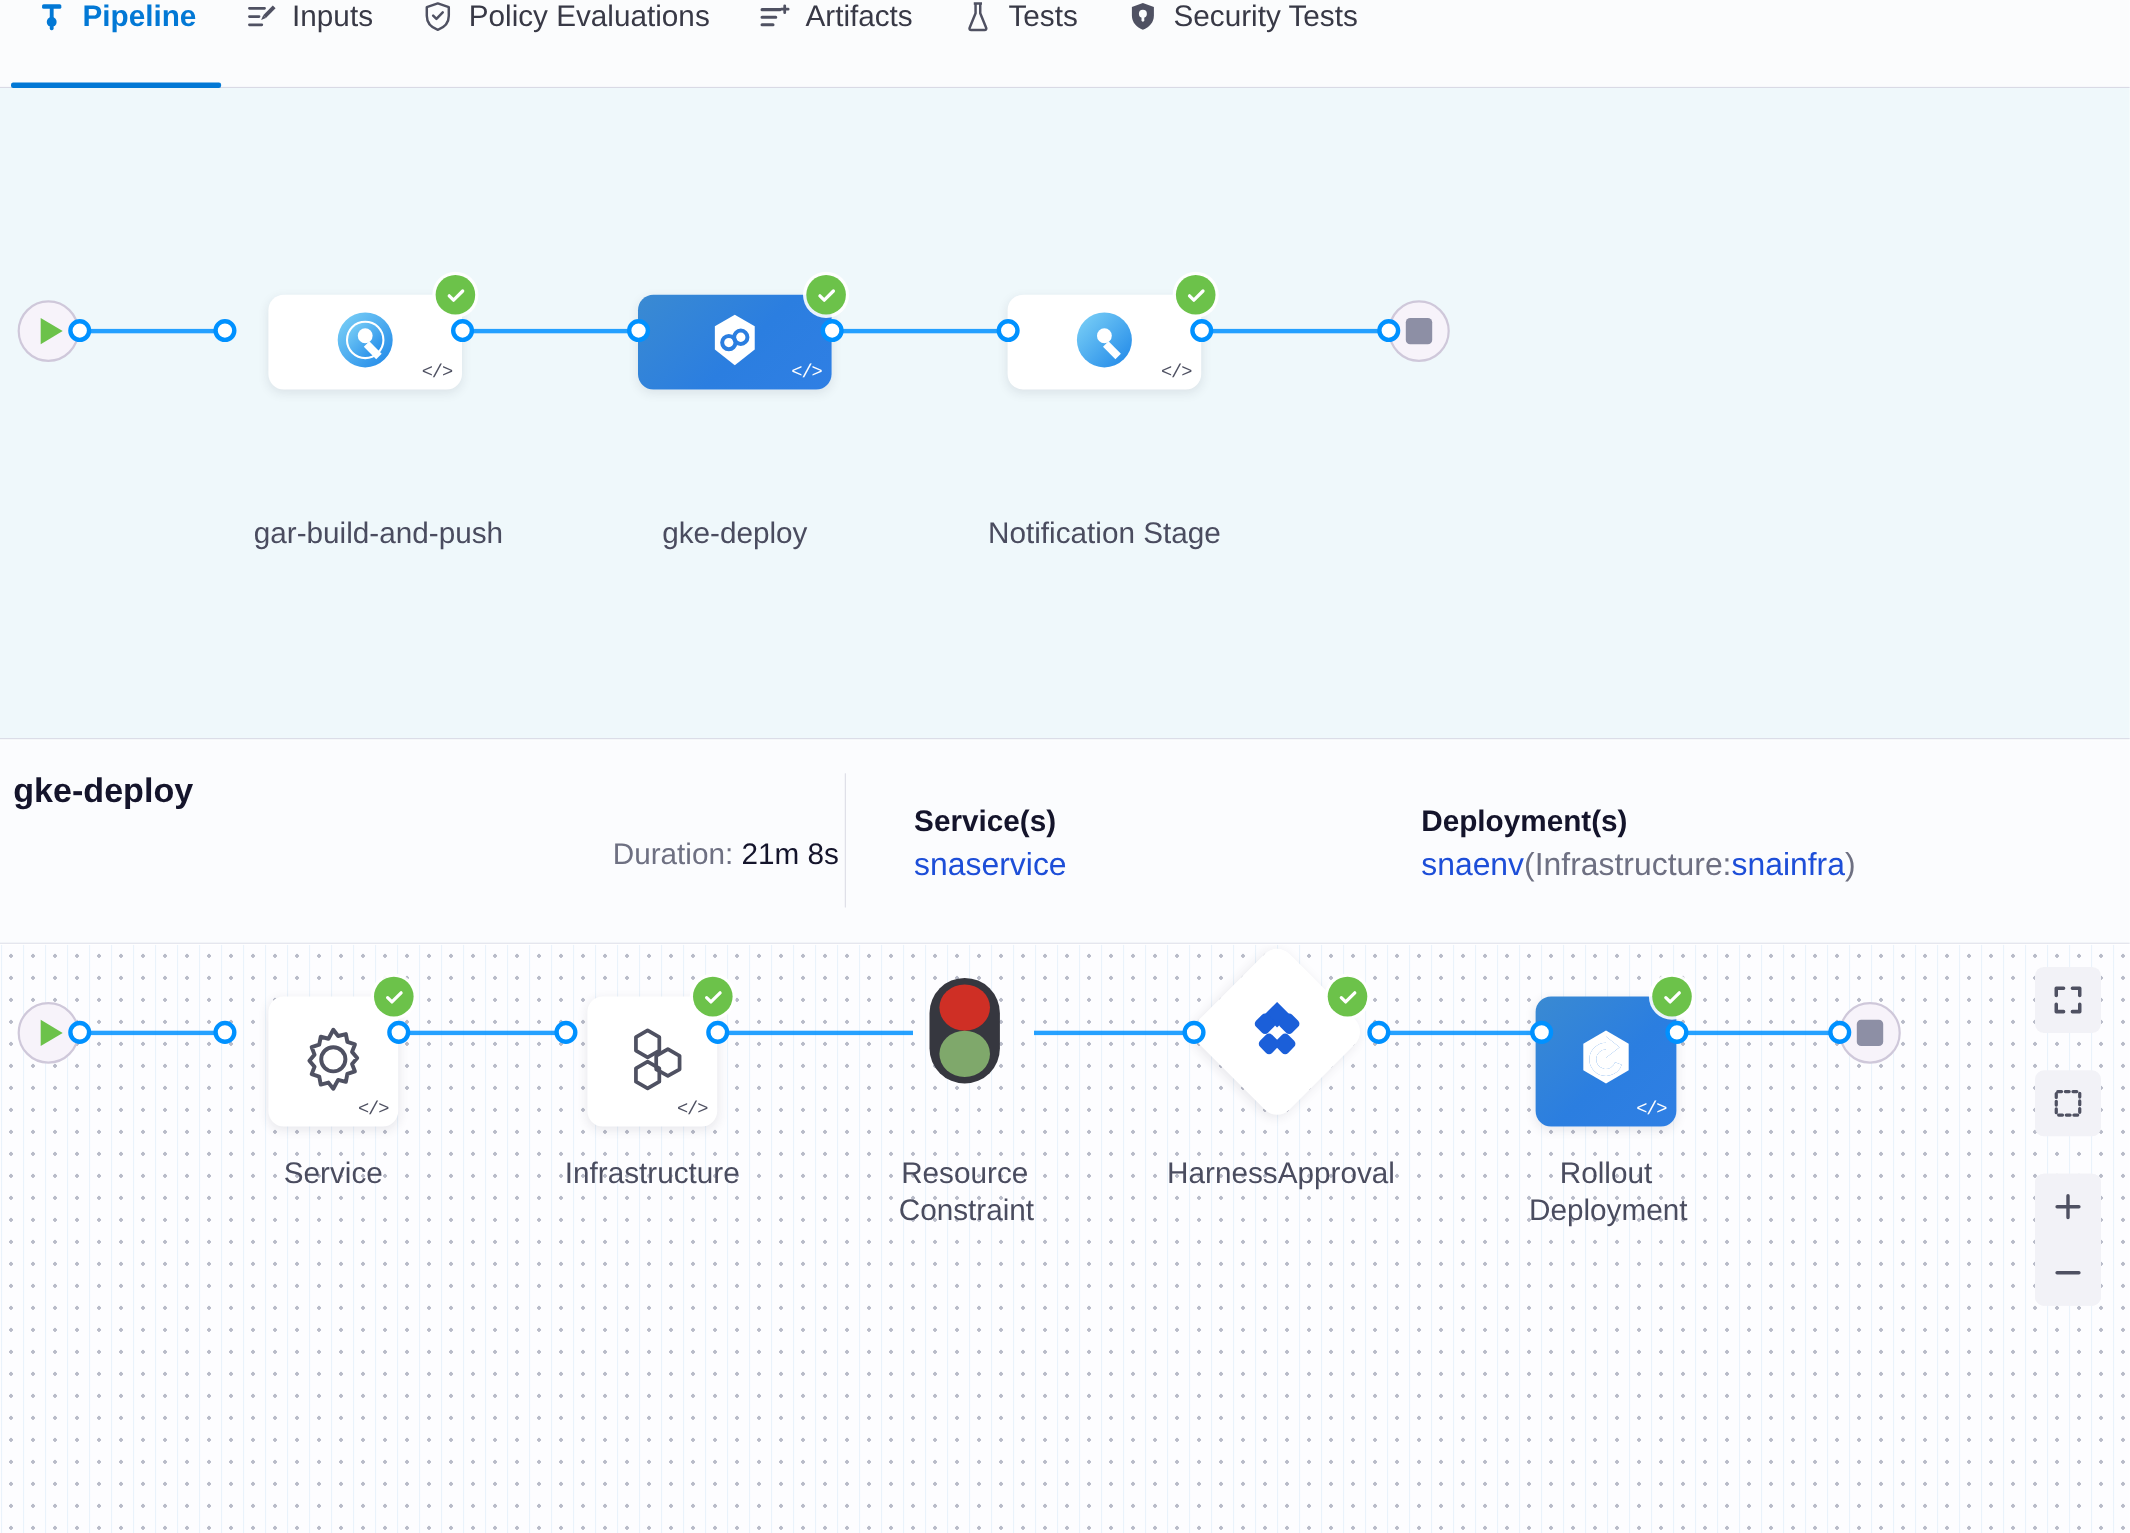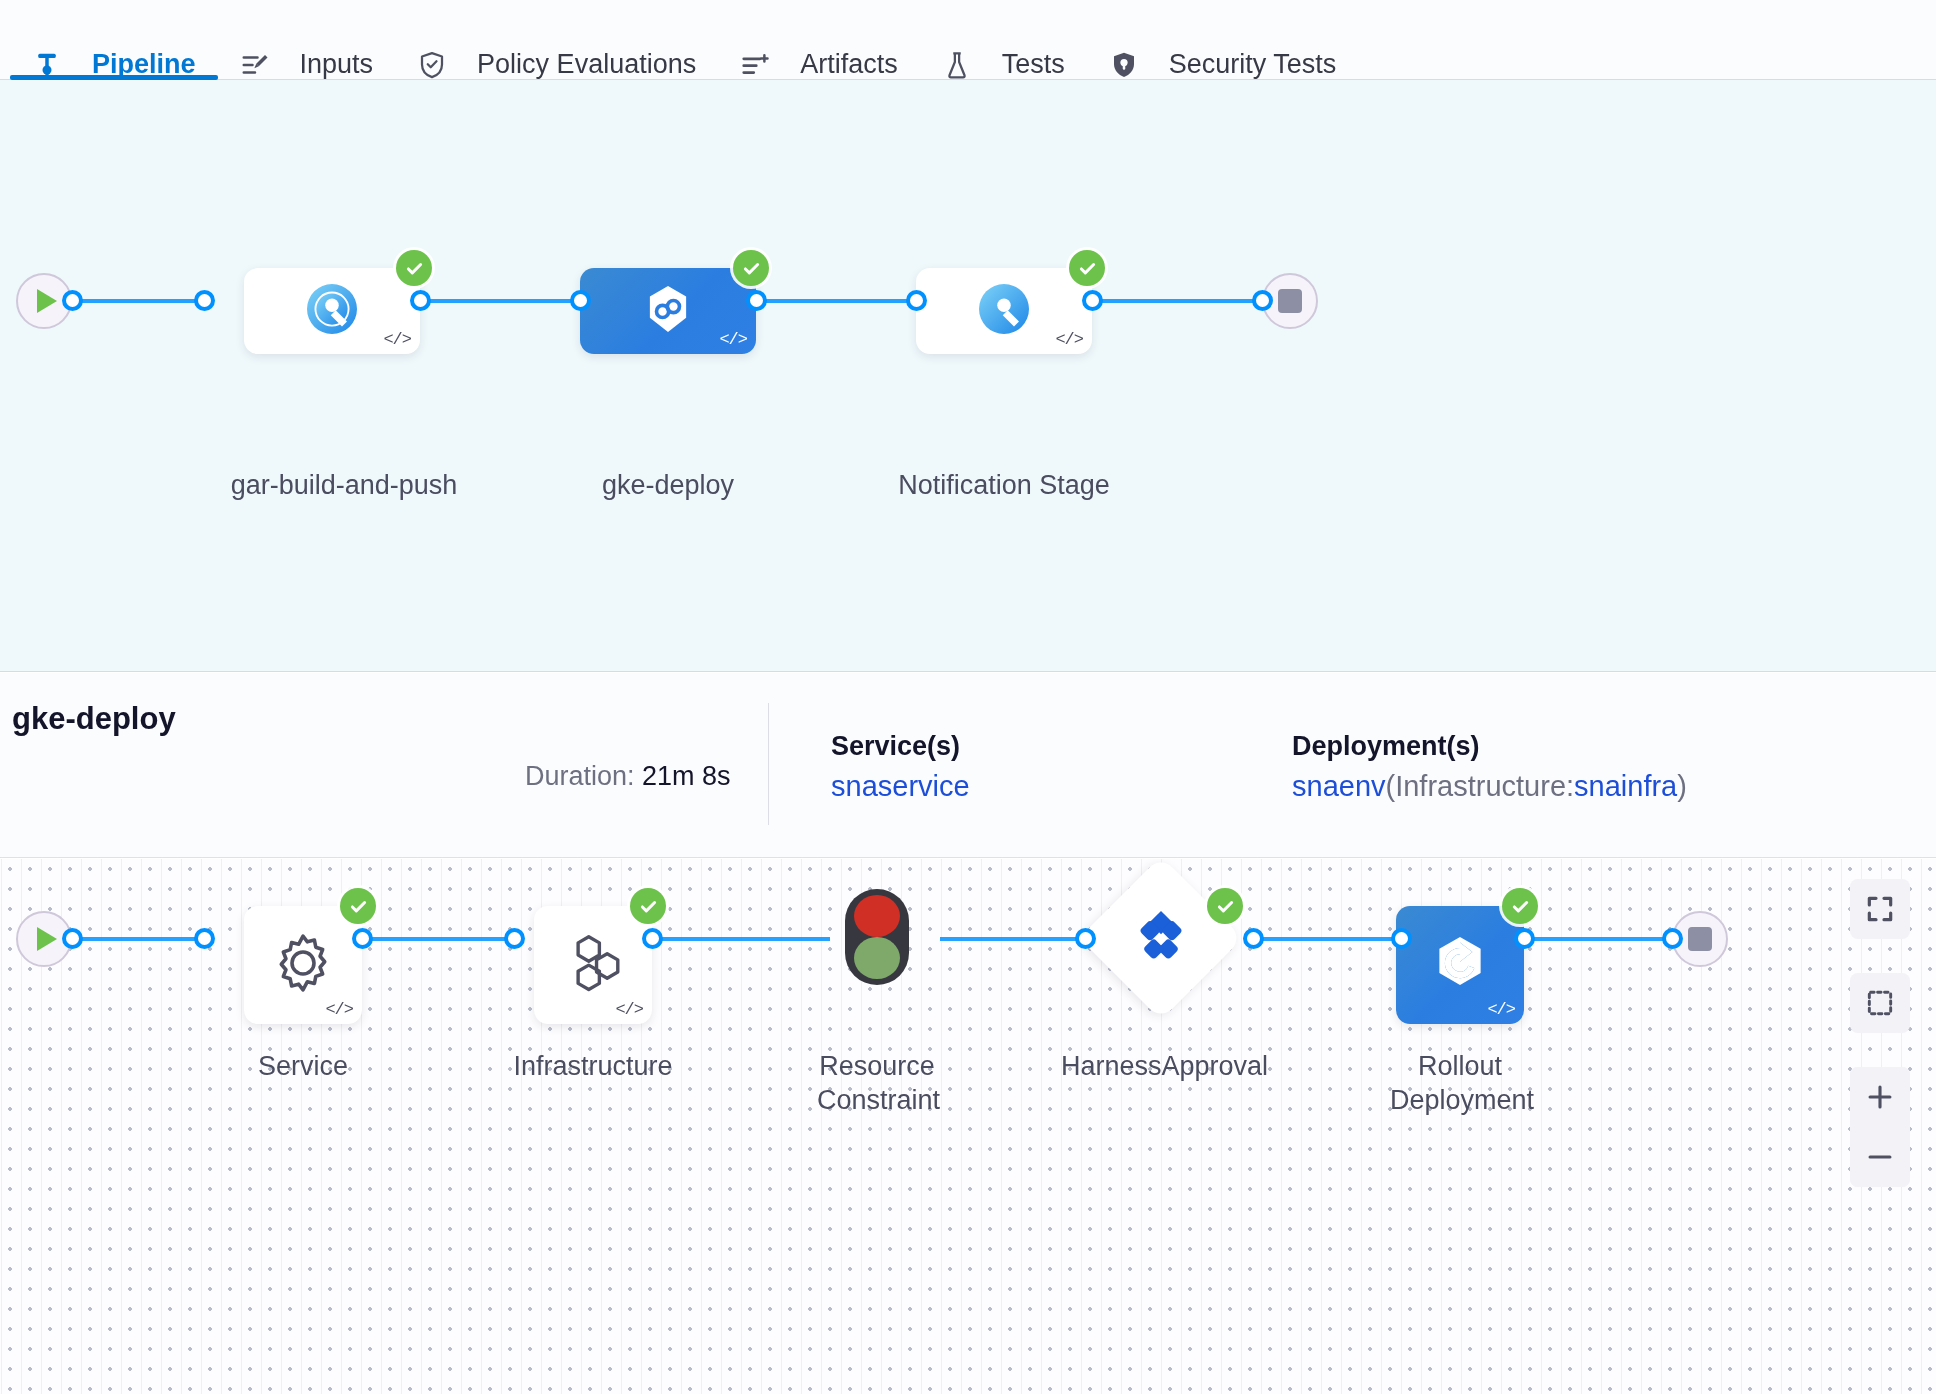--- a/index.html
+++ b/index.html
@@ -10,21 +10,21 @@
   }
 
   
   .tabbar {
     position: absolute; top: 0; left: 0; width: 1936px; height: 80px;
     background: #fbfcfd;
     border-bottom: 1px solid #d9dae5;
     display: flex; align-items: center; padding-left: 10px;
   }
   .tab {
-    display: flex; align-items: flex-end; gap: 30px;
+    display: flex; align-items: flex-start; gap: 13px;
     height: 80px; padding: 0 22px;
     font-size: 27px; color: #383946; cursor: pointer;
     position: relative; white-space: nowrap;
   }
   .tab .ticon { display: flex; align-items: center; justify-content: center; width: 30px; height: 30px; }
   .tab.active { color: #0278d5; font-weight: bold; }
   .tab.active::after {
     content: ""; position: absolute; left: 0; right: 0; bottom: 0;
     height: 5px; background: #0278d5; border-radius: 2px;
   }
@@ -89,21 +89,21 @@
 
   
   .detail {
     position: absolute; top: 673px; left: 0; width: 1936px; height: 185px;
     background: #fbfcfe; border-bottom: 1px solid #dfe0ea;
   }
   .detail-title { position: absolute; left: 12px; top: 28px; font-size: 31px; font-weight: bold; color: #14142b; }
   .detail-sub   { position: absolute; left: 12px; top: 88px; font-size: 27px; color: #4a4c5f; white-space: nowrap; }
   .muted { color: #6e7082; }
   .strong-dark { color: #14142b; }
-  .detail-dur { position: absolute; left: 525px; top: 88px; font-size: 27px; color: #6e7082; white-space: nowrap; }
+  .detail-dur { position: absolute; left: 557px; top: 88px; font-size: 27px; color: #6e7082; white-space: nowrap; }
   .vdiv { position: absolute; left: 768px; top: 30px; width: 1px; height: 122px; background: #dcdde6; }
   .col-svc { position: absolute; left: 806px; top: 58px; margin-left: 25px; }
   .col-env { position: absolute; left: 1292px; top: 58px; }
   .col-head { font-size: 27px; color: #14142b; font-weight: bold; margin-bottom: 8px; }
   .col-val  { font-size: 29px; color: #0091ff; white-space: nowrap; }
   .col-val a { color: #1d4ed8; text-decoration: none; cursor: pointer; }
 
   
   .stage-canvas {
     position: absolute; top: 859px; left: 0; width: 1936px; height: 535px;

